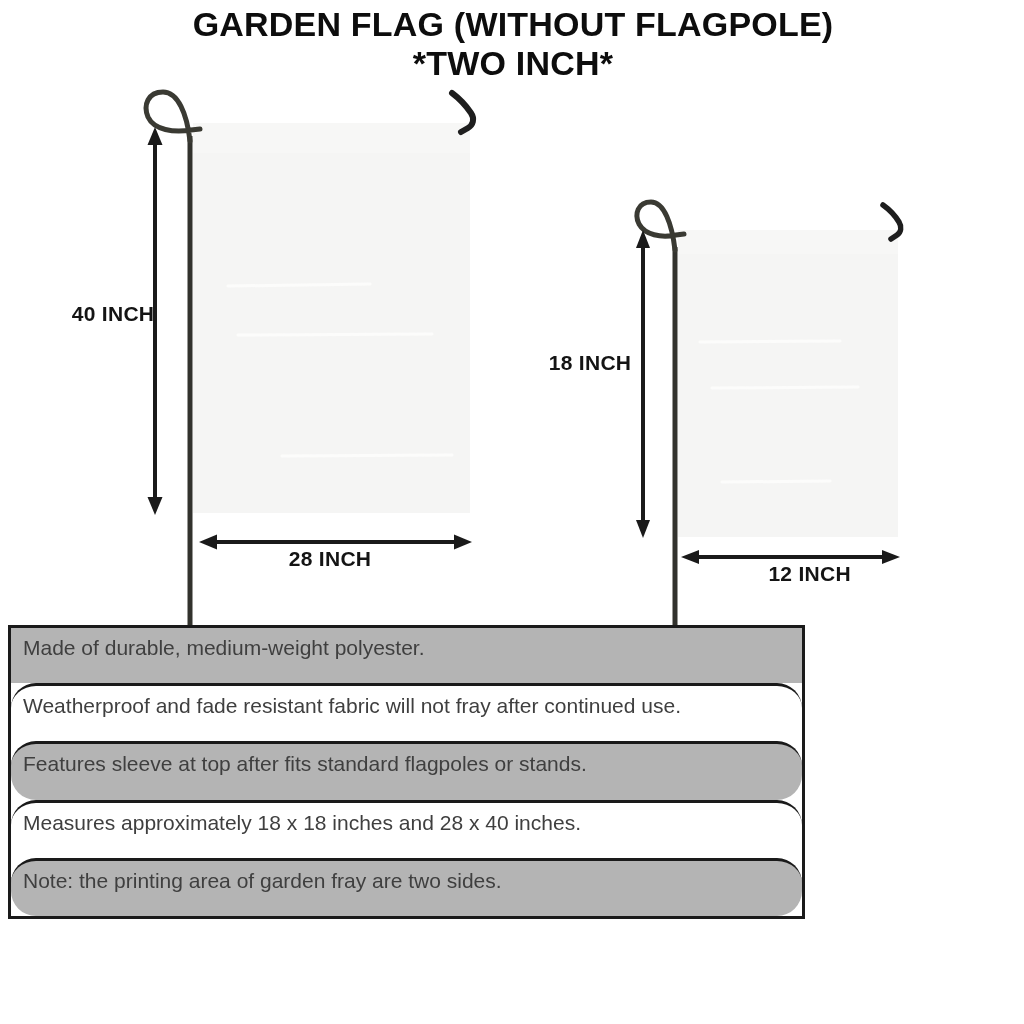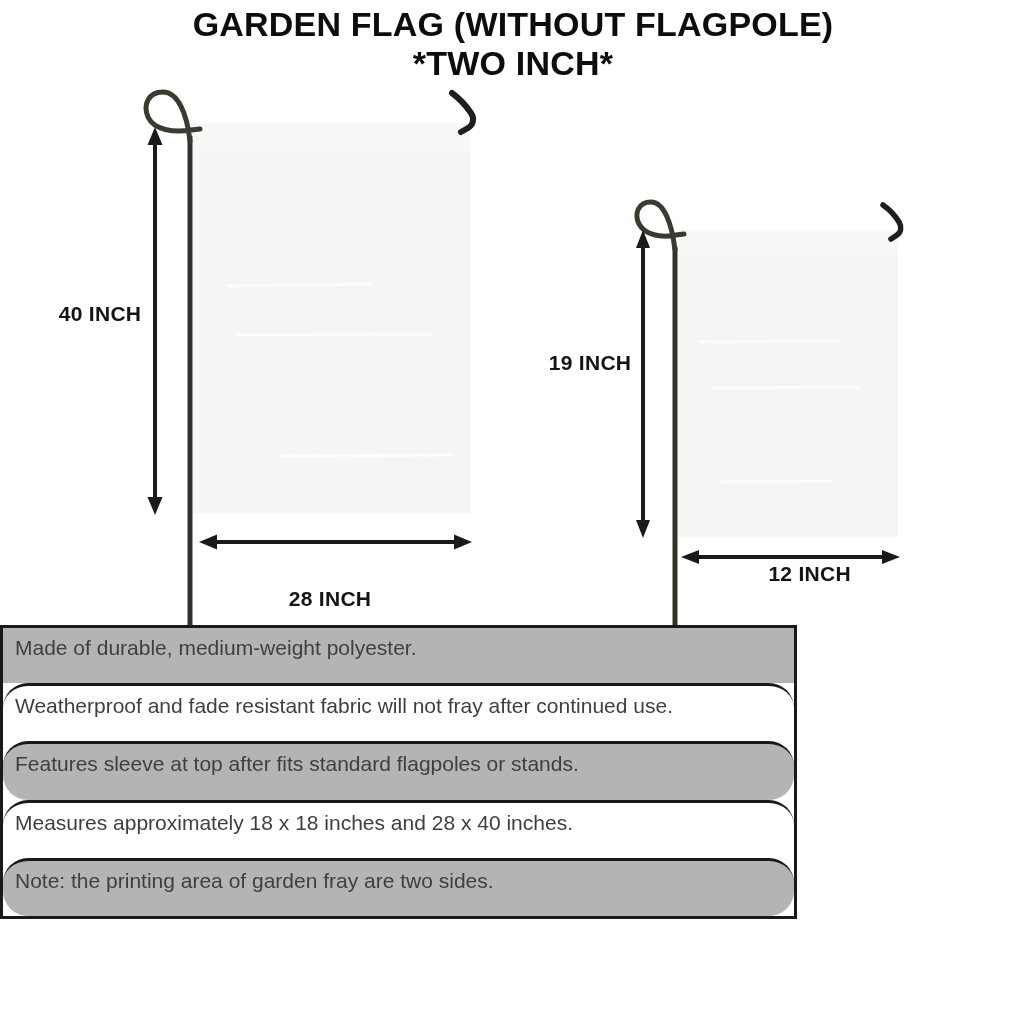--- a/index.html
+++ b/index.html
@@ -34,27 +34,27 @@
   .dim-label {
     position: absolute;
     width: 120px;
     text-align: center;
     font-weight: 700;
     font-size: 21px;
     letter-spacing: 0.3px;
     color: #141414;
     white-space: nowrap;
   }
-  #label-large-height { left: 40px;  top: 302px; }
-  #label-large-width  { left: 270px; top: 547px; margin-top: 40px; }
+  #label-large-height { left: 53px;  top: 302px; }
+  #label-large-width  { left: 270px; top: 547px; }
   #label-small-height { left: 530px; top: 351px; }
   #label-small-width  { left: 731px; top: 562px; text-align: right; }
   #features-table {
     position: absolute;
-    left: 0;
+    left: 8px;
     top: 625px;
     width: 797px;
     height: 294px;
     box-sizing: border-box;
     border: 3px solid #1a1a1a;
     display: flex;
     flex-direction: column;
     background: #ffffff;
   }
   .feature-row {
@@ -123,21 +123,21 @@
       <g fill="#1a1a1a">
         <line x1="697" y1="557" x2="884" y2="557" stroke="#1a1a1a" stroke-width="4"></line>
         <polygon points="681,557 699,550 699,564"></polygon>
         <polygon points="900,557 882,550 882,564"></polygon>
       </g>
     </g>
   </svg>
 
   <div class="dim-label" id="label-large-height">40 INCH</div>
   <div class="dim-label" id="label-large-width">28 INCH</div>
-  <div class="dim-label" id="label-small-height">19 INCH</div>
+  <div class="dim-label" id="label-small-height">18 INCH</div>
   <div class="dim-label" id="label-small-width">12 INCH</div>
 
   <div id="features-table">
     <div class="feature-row gray">
       <span>Made of durable, medium-weight polyester.</span>
     </div>
     <div class="feature-row">
       <span>Weatherproof and fade resistant fabric will not fray after continued use.</span>
     </div>
     <div class="feature-row gray">

